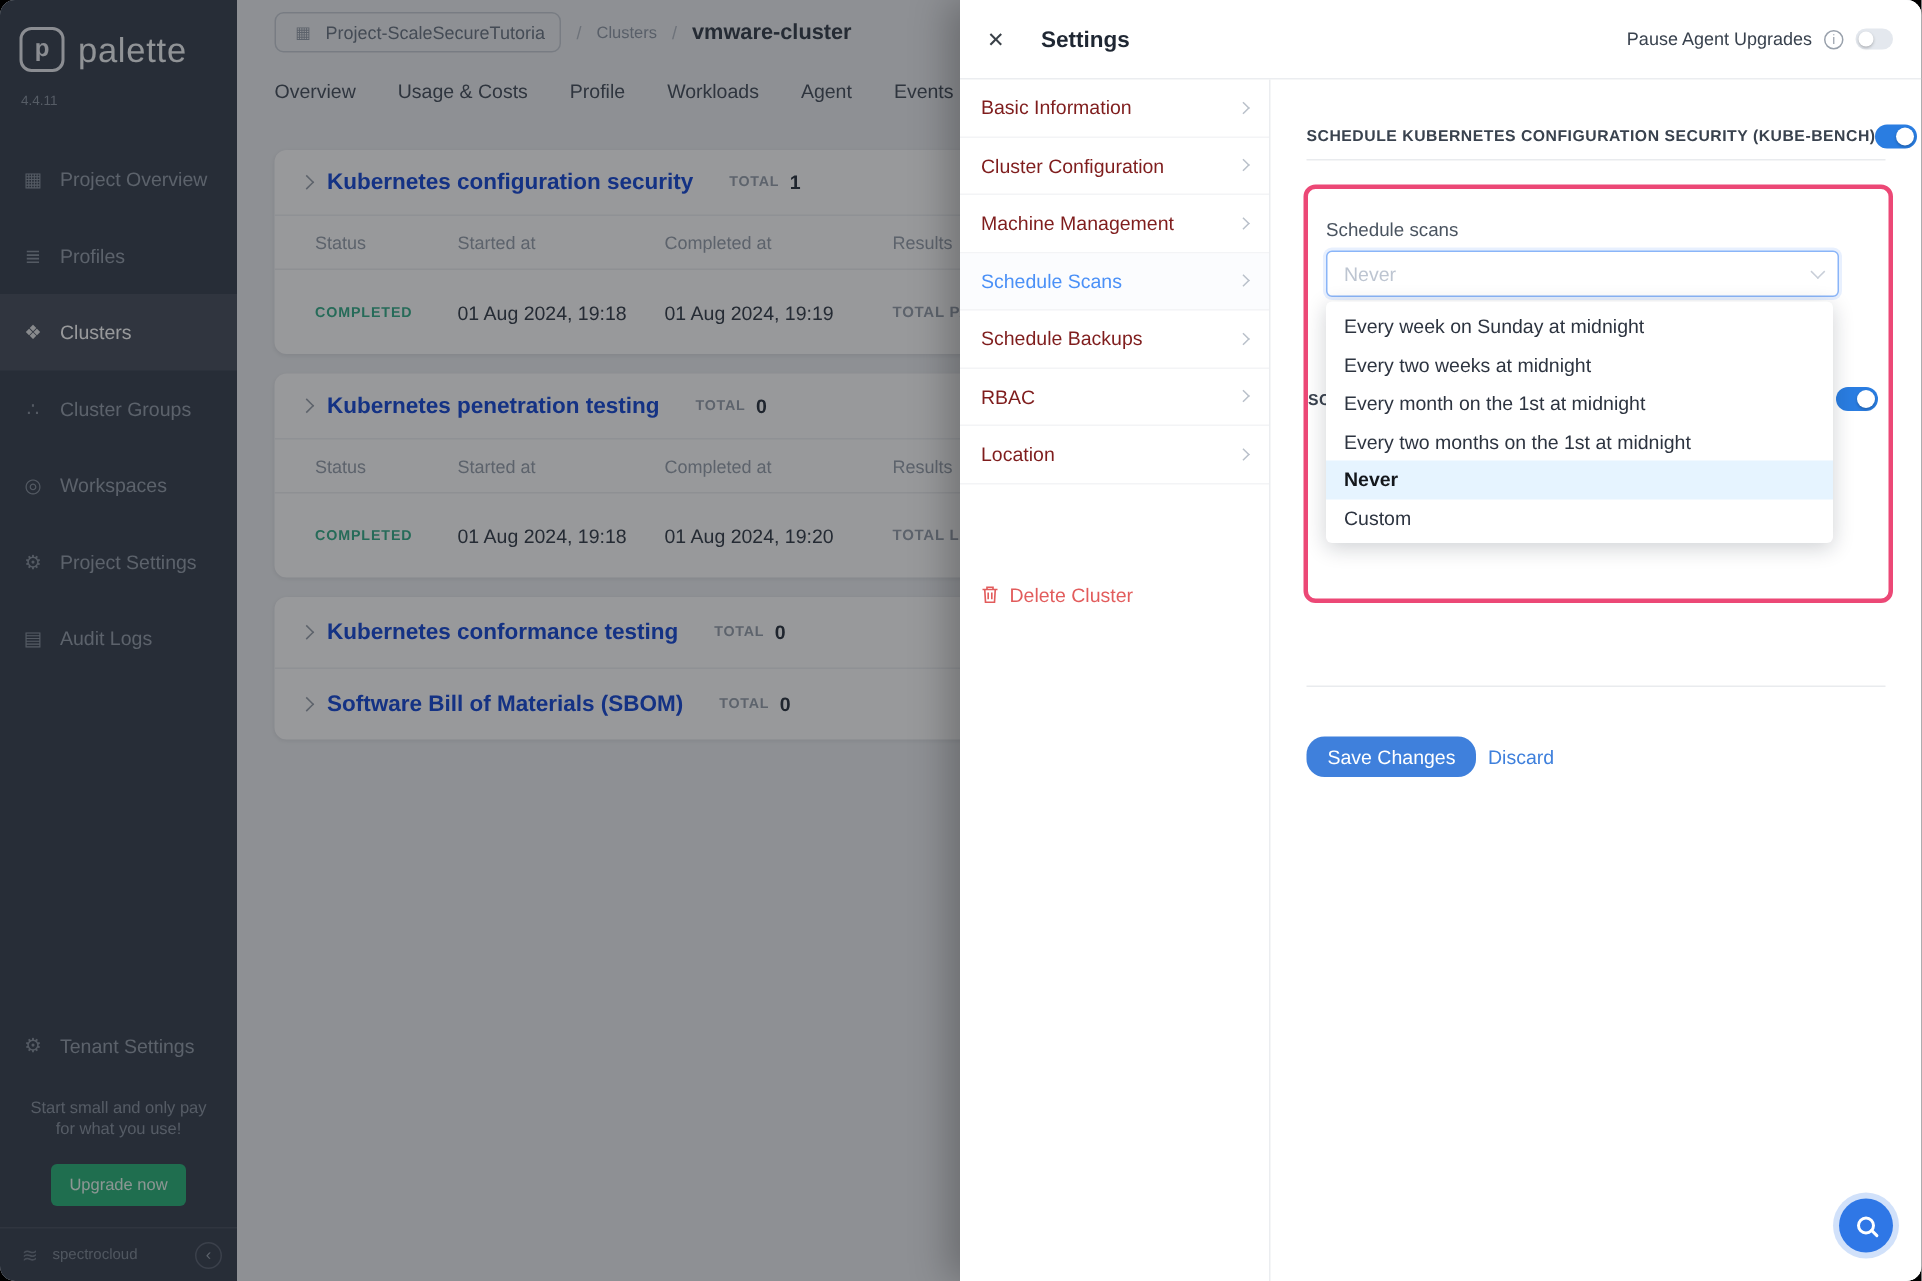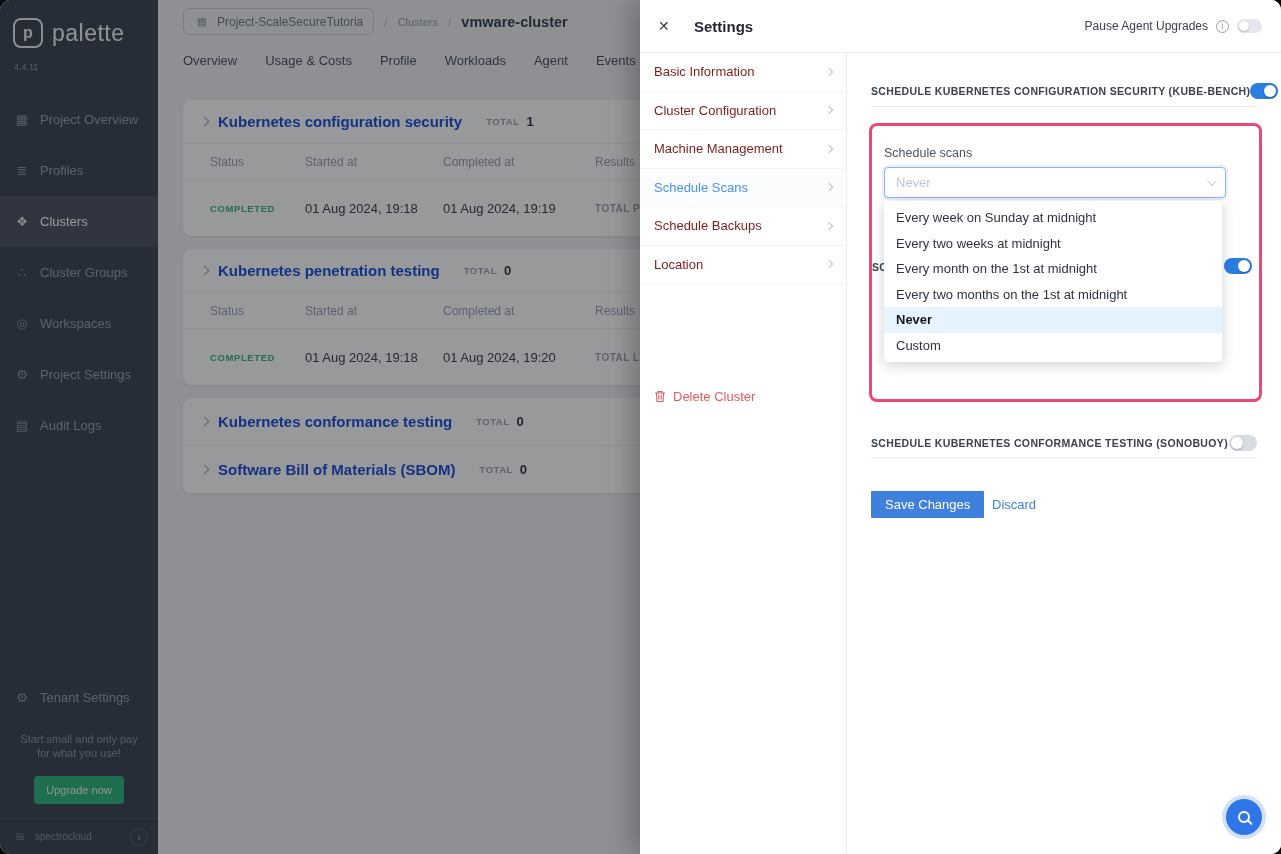--- a/index.html
+++ b/index.html
@@ -111,21 +111,21 @@
   .hidden-frag { position:absolute; left:232px; top:261px; z-index:1; }
   .hunter-toggle { position:absolute; left:584px; top:258px; z-index:1; }
   .dropdown { position:absolute; left:244px; top:201px; width:338px; background:#fff; border-radius:4px;
               box-shadow:0 3px 14px rgba(15,23,42,.2); padding:4px 0; z-index:7; }
   .opt { height:25.5px; line-height:25.5px; padding:0 12px; font-size:13px; color:#2d3440; white-space:nowrap; cursor:pointer; }
   .opt.selected { font-weight:700; background:#e6f4ff; color:#14171c; }
   .row-sono { position:absolute; left:231px; top:430px; width:386px; height:26px; display:flex;
               align-items:center; justify-content:space-between; }
   .hr-2 { position:absolute; left:231px; top:457px; width:386px; height:1px; background:#e9ebee; }
   .btn-save { position:absolute; left:231px; top:491px; height:27px; padding:0 14px; background:#3f80dc; border:none;
-              border-radius:1px; color:#fff; font-size:13px; cursor:pointer; }
+              border-radius:12px; color:#fff; font-size:13px; cursor:pointer; }
   .btn-discard { position:absolute; left:352px; top:497px; color:#3f80dc; font-size:13px; cursor:pointer; }
 
   
   .fab { position:absolute; left:1226px; top:799px; width:36px; height:36px; border-radius:50%; background:#2f77e6;
          border:none; z-index:30; box-shadow:0 0 0 4px rgba(47,119,230,.22); cursor:pointer;
          display:flex; align-items:center; justify-content:center; }
   .mag { position:relative; width:12px; height:12px; border:2px solid #fff; border-radius:50%; }
   .mag::after { content:""; position:absolute; width:7px; height:2px; background:#fff; transform:rotate(45deg);
                 right:-5px; bottom:-2px; border-radius:1px; }
 </style>
@@ -300,20 +300,24 @@
       </div>
       <div class="menu-item active">
         <span>Schedule Scans</span>
         <span class="menu-chev"></span>
       </div>
       <div class="menu-item">
         <span>Schedule Backups</span>
         <span class="menu-chev"></span>
       </div>
       <div class="menu-item">
+        <span>RBAC</span>
+        <span class="menu-chev"></span>
+      </div>
+      <div class="menu-item">
         <span>Location</span>
         <span class="menu-chev"></span>
       </div>
       <div class="delete-row">
         <svg width="12" height="13" viewBox="0 0 12 13">
             <path d="M1 3h10M4 3V1.5h4V3M2.5 3l.5 8.5h6l.5-8.5M4.8 5v4.5M7.2 5v4.5" stroke="currentColor" stroke-width="1.1" fill="none"></path>
           </svg>
         <span>Delete Cluster</span>
       </div>
     </div>
@@ -341,26 +345,20 @@
       <div class="opt">Every week on Sunday at midnight</div>
       <div class="opt">Every two weeks at midnight</div>
       <div class="opt">Every month on the 1st at midnight</div>
       <div class="opt">Every two months on the 1st at midnight</div>
       <div class="opt selected">Never</div>
       <div class="opt">Custom</div>
     </div>
 
     <div class="pink-box"></div>
 
-    <div class="row-sono">
-      <span class="micro-label">SCHEDULE KUBERNETES CONFORMANCE TESTING (SONOBUOY)</span>
-      <span class="toggle off">
-          <span class="knob"></span>
-        </span>
-    </div>
     <div class="hr-2"></div>
 
     <button class="btn-save">Save Changes</button>
     <span class="btn-discard">Discard</span>
   </section>
 
   <button class="fab">
     <span class="mag"></span>
   </button>
 

